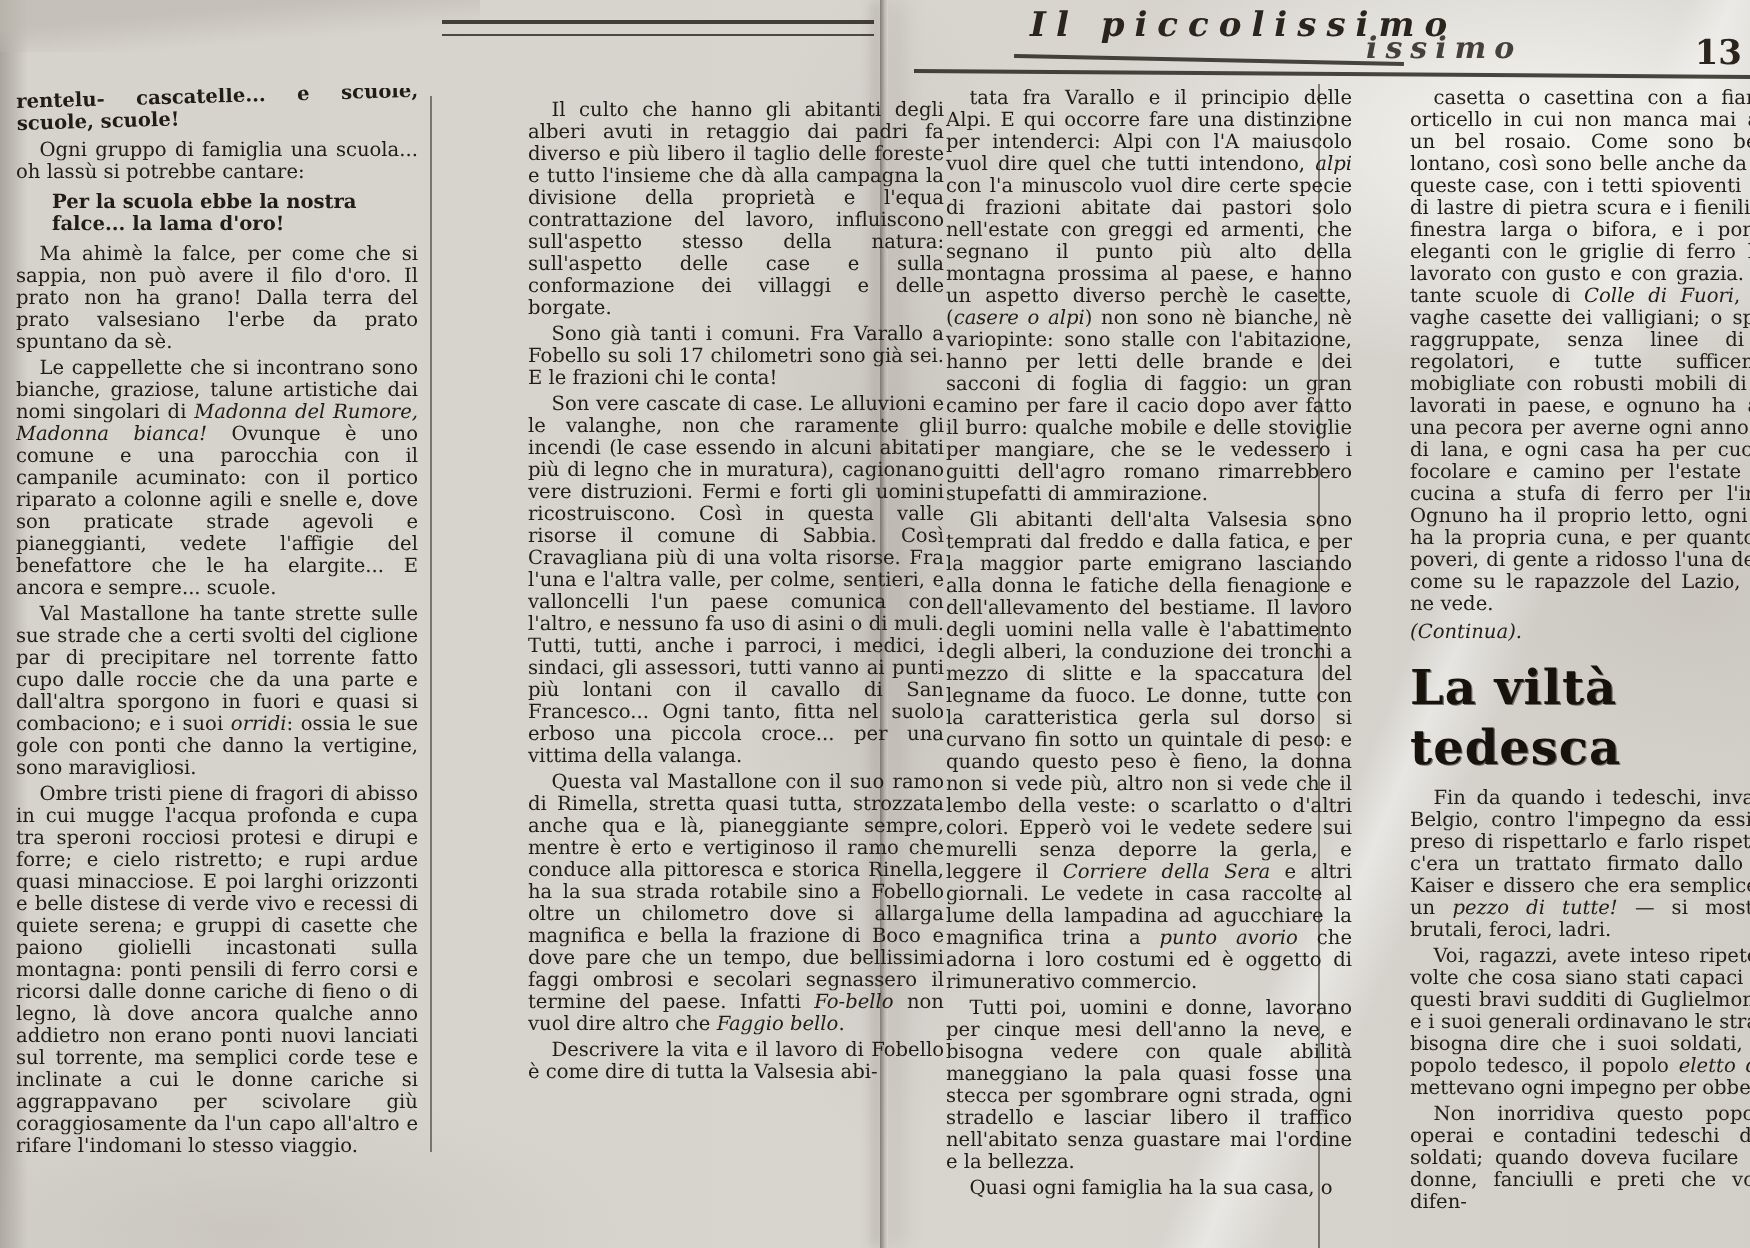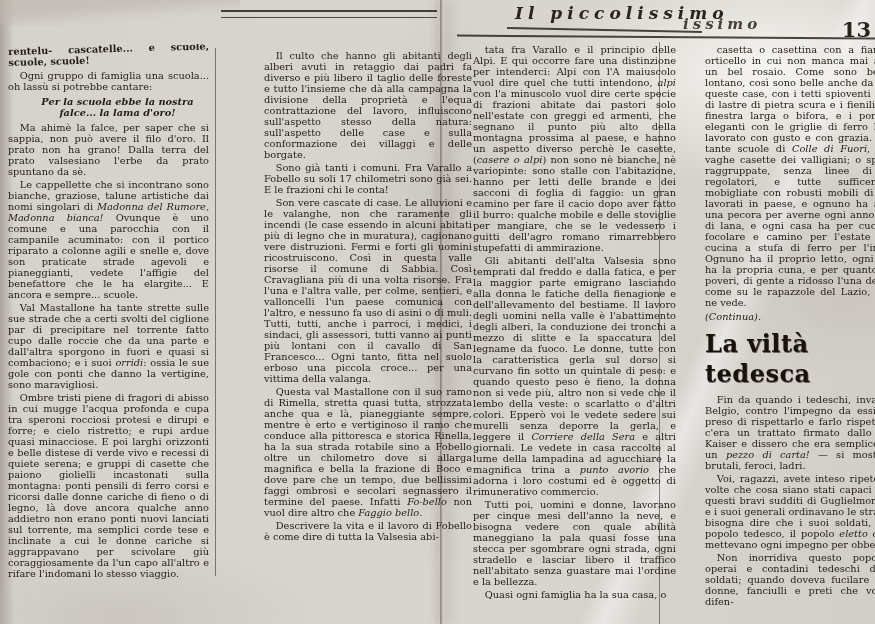--- a/index.html
+++ b/index.html
@@ -44,36 +44,36 @@
     position:absolute;left:68px;top:3px;
     font-style:italic;font-weight:bold;font-size:17px;letter-spacing:5px;
   }
   .masthead .ghost{
     position:absolute;left:236px;top:15px;
     font-style:italic;font-weight:bold;font-size:15px;letter-spacing:4px;
     opacity:.85;
   }
   .masthead .pageno{
     position:absolute;right:4px;top:17px;
-    font-weight:bold;font-size:21px;
+    font-weight:bold;font-size:17px;
   }
   .mast-line1{position:absolute;left:60px;top:29px;width:195px;height:2px;background:rgba(30,26,20,.8);transform:rotate(1.2deg);}
   .mast-line2{position:absolute;left:10px;top:36px;width:420px;height:2px;background:rgba(30,26,20,.8);transform:rotate(0.4deg);}
   
   .col{
     position:absolute;overflow:hidden;
     color:#211c16;
     font-size:9.8px;line-height:11px;
     text-align:justify;
   }
   .col p{margin:2px 0;text-indent:1.2em;}
   .col p.fragment{text-indent:0;transform:rotate(-1.6deg);transform-origin:left top;font-weight:bold;}
   .col p.verse{
-    text-indent:0;font-style:italic;font-weight:bold;
-    margin:4px 0 4px 18px;text-align:center;
+    text-indent:0;font-weight:bold;
+    margin:4px 0 4px 18px;text-align:left;
   }
   .col p.headline{
     text-indent:0;text-align:left;
     font-size:24px;line-height:30px;font-weight:bold;letter-spacing:.5px;
     margin:7px 0 5px 0;color:#17120c;
     text-shadow:0.6px 0.6px 0 rgba(23,18,12,.55);
   }
   .col p.continua{text-indent:0;text-align:left;font-style:italic;margin:3px 4px 5px 0;}
   #col1{left:8px;  top:44px; width:201px;height:578px;}
   #col2{left:224px;top:48px; width:208px;height:582px;margin-left:40px;}
@@ -96,21 +96,21 @@
   <span class="ghost">issimo</span>
   <span class="pageno">13</span>
   <div class="mast-line1"></div>
   <div class="mast-line2"></div>
 </div>
 
 <div class="col" id="col1">
     <p class="fragment"><span>rentelu- cascatelle... e scuole, scuole, scuole!</span></p>
     <p class="normal"><span>Ogni gruppo di famiglia una scuola... oh lassù si potrebbe cantare:</span></p>
     <p class="verse"><span>Per la scuola ebbe la nostra falce... la lama d'oro!</span></p>
-    <p class="normal"><span>Ma ahimè la falce, per saper che si sappia, non può avere il filo d'oro. Il prato non ha grano! Dalla terra del prato valsesiano l'erbe da prato spuntano da sè.</span></p>
+    <p class="normal"><span>Ma ahimè la falce, per come che si sappia, non può avere il filo d'oro. Il prato non ha grano! Dalla terra del prato valsesiano l'erbe da prato spuntano da sè.</span></p>
     <p class="normal"><span>Le cappellette che si incontrano sono bianche, graziose, talune artistiche dai nomi singolari di </span><em>Madonna del Rumore, Madonna bianca!</em><span> Ovunque è uno comune e una parocchia con il campanile acuminato: con il portico riparato a colonne agili e snelle e, dove son praticate strade agevoli e pianeggianti, vedete l'affigie del benefattore che le ha elargite... E ancora e sempre... scuole.</span></p>
     <p class="normal"><span>Val Mastallone ha tante strette sulle sue strade che a certi svolti del ciglione par di precipitare nel torrente fatto cupo dalle roccie che da una parte e dall'altra sporgono in fuori e quasi si combaciono; e i suoi </span><em>orridi</em><span>: ossia le sue gole con ponti che danno la vertigine, sono maravigliosi.</span></p>
     <p class="normal"><span>Ombre tristi piene di fragori di abisso in cui mugge l'acqua profonda e cupa tra speroni rocciosi protesi e dirupi e forre; e cielo ristretto; e rupi ardue quasi minacciose. E poi larghi orizzonti e belle distese di verde vivo e recessi di quiete serena; e gruppi di casette che paiono giolielli incastonati sulla montagna: ponti pensili di ferro corsi e ricorsi dalle donne cariche di fieno o di legno, là dove ancora qualche anno addietro non erano ponti nuovi lanciati sul torrente, ma semplici corde tese e inclinate a cui le donne cariche si aggrappavano per scivolare giù coraggiosamente da l'un capo all'altro e rifare l'indomani lo stesso viaggio.</span></p>
   </div>
 <div class="col" id="col2">
     <p class="normal"><span>Il culto che hanno gli abitanti degli alberi avuti in retaggio dai padri fa diverso e più libero il taglio delle foreste e tutto l'insieme che dà alla campagna la divisione della proprietà e l'equa contrattazione del lavoro, influiscono sull'aspetto stesso della natura: sull'aspetto delle case e sulla conformazione dei villaggi e delle borgate.</span></p>
     <p class="normal"><span>Sono già tanti i comuni. Fra Varallo a Fobello su soli 17 chilometri sono già sei. E le frazioni chi le conta!</span></p>
     <p class="normal"><span>Son vere cascate di case. Le alluvioni e le valanghe, non che raramente gli incendi (le case essendo in alcuni abitati più di legno che in muratura), cagionano vere distruzioni. Fermi e forti gli uomini ricostruiscono. Così in questa valle risorse il comune di Sabbia. Così Cravagliana più di una volta risorse. Fra l'una e l'altra valle, per colme, sentieri, e valloncelli l'un paese comunica con l'altro, e nessuno fa uso di asini o di muli. Tutti, tutti, anche i parroci, i medici, i sindaci, gli assessori, tutti vanno ai punti più lontani con il cavallo di San Francesco... Ogni tanto, fitta nel suolo erboso una piccola croce... per una vittima della valanga.</span></p>
     <p class="normal"><span>Questa val Mastallone con il suo ramo di Rimella, stretta quasi tutta, strozzata anche qua e là, pianeggiante sempre, mentre è erto e vertiginoso il ramo che conduce alla pittoresca e storica Rinella, ha la sua strada rotabile sino a Fobello oltre un chilometro dove si allarga magnifica e bella la frazione di Boco e dove pare che un tempo, due bellissimi faggi ombrosi e secolari segnassero il termine del paese. Infatti </span><em>Fo-bello</em><span> non vuol dire altro che </span><em>Faggio bello</em><span>.</span></p>
     <p class="normal"><span>Descrivere la vita e il lavoro di Fobello è come dire di tutta la Valsesia abi-</span></p>
@@ -118,16 +118,16 @@
 <div class="col" id="col3">
     <p class="normal"><span>tata fra Varallo e il principio delle Alpi. E qui occorre fare una distinzione per intenderci: Alpi con l'A maiuscolo vuol dire quel che tutti intendono, </span><em>alpi</em><span> con l'a minuscolo vuol dire certe specie di frazioni abitate dai pastori solo nell'estate con greggi ed armenti, che segnano il punto più alto della montagna prossima al paese, e hanno un aspetto diverso perchè le casette, (</span><em>casere o alpi</em><span>) non sono nè bianche, nè variopinte: sono stalle con l'abitazione, hanno per letti delle brande e dei sacconi di foglia di faggio: un gran camino per fare il cacio dopo aver fatto il burro: qualche mobile e delle stoviglie per mangiare, che se le vedessero i guitti dell'agro romano rimarrebbero stupefatti di ammirazione.</span></p>
     <p class="normal"><span>Gli abitanti dell'alta Valsesia sono temprati dal freddo e dalla fatica, e per la maggior parte emigrano lasciando alla donna le fatiche della fienagione e dell'allevamento del bestiame. Il lavoro degli uomini nella valle è l'abattimento degli alberi, la conduzione dei tronchi a mezzo di slitte e la spaccatura del legname da fuoco. Le donne, tutte con la caratteristica gerla sul dorso si curvano fin sotto un quintale di peso: e quando questo peso è fieno, la donna non si vede più, altro non si vede che il lembo della veste: o scarlatto o d'altri colori. Epperò voi le vedete sedere sui murelli senza deporre la gerla, e leggere il </span><em>Corriere della Sera</em><span> e altri giornali. Le vedete in casa raccolte al lume della lampadina ad agucchiare la magnifica trina a </span><em>punto avorio</em><span> che adorna i loro costumi ed è oggetto di rimunerativo commercio.</span></p>
     <p class="normal"><span>Tutti poi, uomini e donne, lavorano per cinque mesi dell'anno la neve, e bisogna vedere con quale abilità maneggiano la pala quasi fosse una stecca per sgombrare ogni strada, ogni stradello e lasciar libero il traffico nell'abitato senza guastare mai l'ordine e la bellezza.</span></p>
     <p class="normal"><span>Quasi ogni famiglia ha la sua casa, o</span></p>
   </div>
 <div class="col" id="col4">
     <p class="normal"><span>casetta o casettina con a fianco un orticello in cui non manca mai almeno un bel rosaio. Come sono belle di lontano, così sono belle anche da presso queste case, con i tetti spioventi coperti di lastre di pietra scura e i fienili con la finestra larga o bifora, e i portoncini eleganti con le griglie di ferro battuto lavorato con gusto e con grazia. Paiono tante scuole di </span><em>Colle di Fuori</em><span>, queste vaghe casette dei valligiani; o sparse o raggruppate, senza linee di piani regolatori, e tutte sufficenti, e mobigliate con robusti mobili di faggio lavorati in paese, e ognuno ha almeno una pecora per averne ogni anno un po' di lana, e ogni casa ha per cucina un focolare e camino per l'estate e una cucina a stufa di ferro per l'inverno. Ognuno ha il proprio letto, ogni bimbo ha la propria cuna, e per quanto si sia poveri, di gente a ridosso l'una dell'altra come su le rapazzole del Lazio, non se ne vede.</span></p>
     <p class="continua"><span>(</span><em>Continua</em><span>).</span></p>
     <p class="headline"><span>La viltà tedesca</span></p>
-    <p class="normal"><span>Fin da quando i tedeschi, invasero il Belgio, contro l'impegno da essi stessi preso di rispettarlo e farlo rispettare — c'era un trattato firmato dallo stesso Kaiser e dissero che era semplicemente un </span><em>pezzo di carta!</em><span> — si mostrarono brutali, feroci, ladri.</span></p>
+    <p class="normal"><span>Fin da quando i tedeschi, invasero il Belgio, contro l'impegno da essi stessi preso di rispettarlo e farlo rispettare — c'era un trattato firmato dallo stesso Kaiser e dissero che era semplicemente un </span><em>pezzo di tutte!</em><span> — si mostrarono brutali, feroci, ladri.</span></p>
     <p class="normal"><span>Voi, ragazzi, avete inteso ripetere più volte che cosa siano stati capaci di fare questi bravi sudditi di Guglielmone. Egli e i suoi generali ordinavano le stragi, ma bisogna dire che i suoi soldati, cioè il popolo tedesco, il popolo </span><em>eletto da Dio</em><span>, mettevano ogni impegno per obbedirlo.</span></p>
     <p class="normal"><span>Non inorridiva questo popolo; di operai e contadini tedeschi divenuti soldati; quando doveva fucilare vecchi, donne, fanciulli e preti che volevano difen-</span></p>
   </div>
 
 </body></html>

